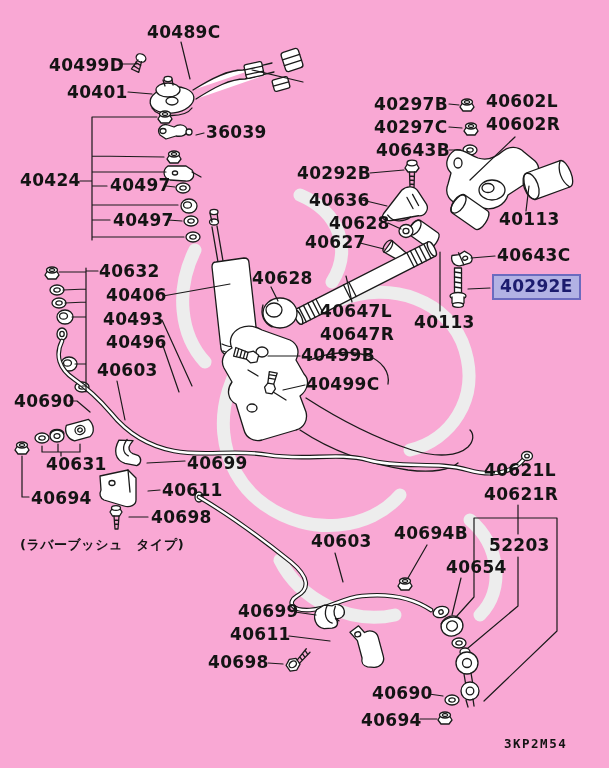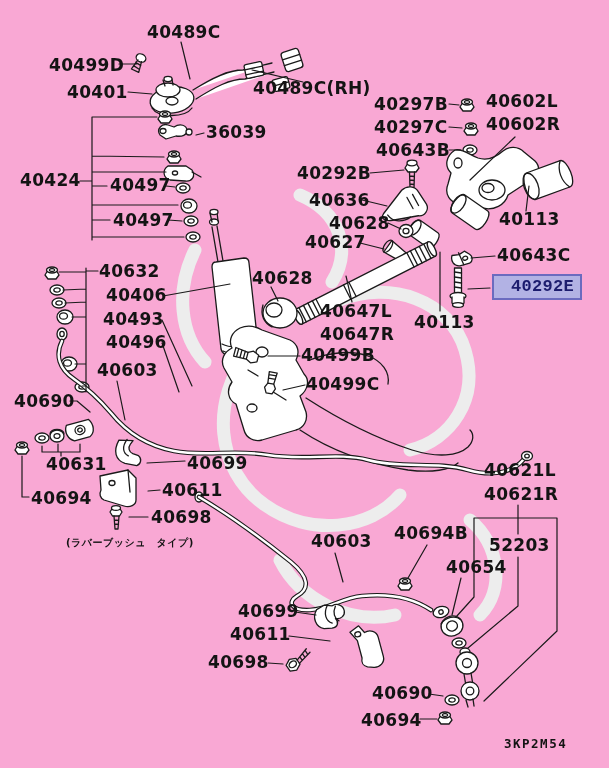--- a/index.html
+++ b/index.html
@@ -7,24 +7,24 @@
         font-family:"DejaVu Sans","Liberation Sans",sans-serif;}
   #art{position:absolute;left:0;top:0;}
   #art *{fill:none;stroke:var(--line,#1a1a1a);stroke-width:1.3;stroke-linecap:round;stroke-linejoin:round;}
   #art .wf{fill:#ffffff;}
   #art .wm{stroke:#ededed;stroke-width:13;}
   #art .bar{stroke-width:4.6;}
   #art .bari{stroke:#ffffff;stroke-width:2.4;}
   #art .ld{stroke-width:1.2;}
   .lbl{position:absolute;font-size:17px;font-weight:bold;color:#141414;white-space:nowrap;
        letter-spacing:.3px;line-height:1;}
-  .cap{font-size:10px;letter-spacing:.5px;margin-left:46px;}
+  .cap{font-size:13px;letter-spacing:.5px;}
   .code{font-family:"DejaVu Sans Mono","Liberation Mono",monospace;font-size:12.5px;letter-spacing:1.5px;}
   .hl{background:var(--highlight-bg,#b2b2e4);color:var(--highlight-text,#1c1c6e);
-      border:2px solid var(--highlight-border,#6b6bbf);padding:2px 6px 3px 17px;font-family:Liberation Mono, monospace;}
+      border:2px solid var(--highlight-border,#6b6bbf);padding:2px 6px 3px 6px;}
 </style>
 </head>
 <body>
 
 <div id="page">
 
 <svg id="art" width="609" height="768" viewBox="0 0 609 768">
 
   <g class="wmg">
     <path class="wm" d="M250,350 C210,400 215,470 265,505 C310,537 370,530 400,495"></path>
@@ -298,21 +298,20 @@
     <g id="p-bush">
       <ellipse rx="8" ry="7" class="wf"></ellipse>
           <ellipse cx="-1.5" cy="-1" rx="4" ry="3.2"></ellipse>
     </g>
   </defs>
 </svg>
 
 <div class="lbl" style="left:147px;top:24px">40489C</div>
 <div class="lbl" style="left:49px;top:57px">40499D</div>
 <div class="lbl" style="left:67px;top:84px">40401</div>
-<div class="lbl" style="left:253px;top:80px">40489C(RH)</div>
 <div class="lbl" style="left:206px;top:124px">36039</div>
 <div class="lbl" style="left:20px;top:172px">40424</div>
 <div class="lbl" style="left:110px;top:177px">40497</div>
 <div class="lbl" style="left:113px;top:212px">40497</div>
 <div class="lbl" style="left:374px;top:96px">40297B</div>
 <div class="lbl" style="left:486px;top:93px">40602L</div>
 <div class="lbl" style="left:374px;top:119px">40297C</div>
 <div class="lbl" style="left:486px;top:116px">40602R</div>
 <div class="lbl" style="left:376px;top:142px">40643B</div>
 <div class="lbl" style="left:297px;top:165px">40292B</div>

